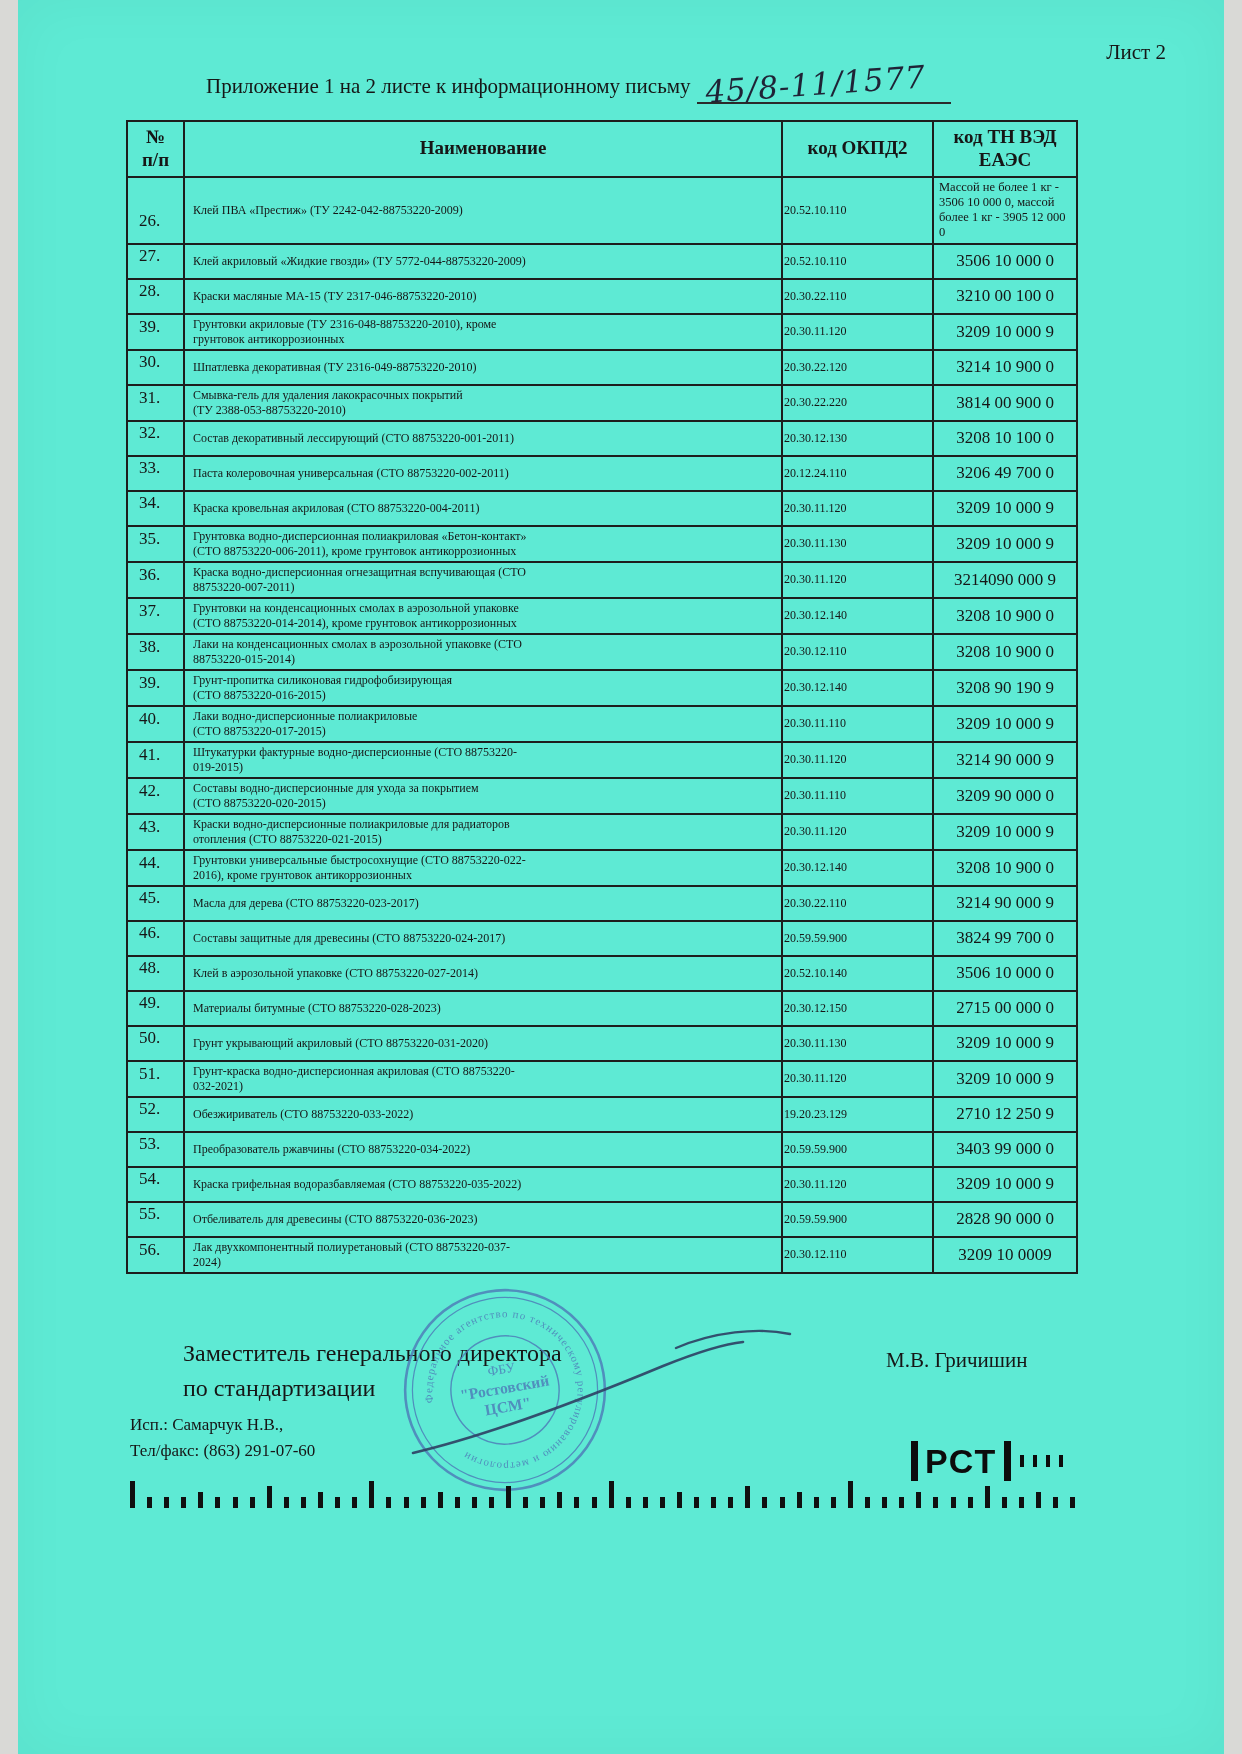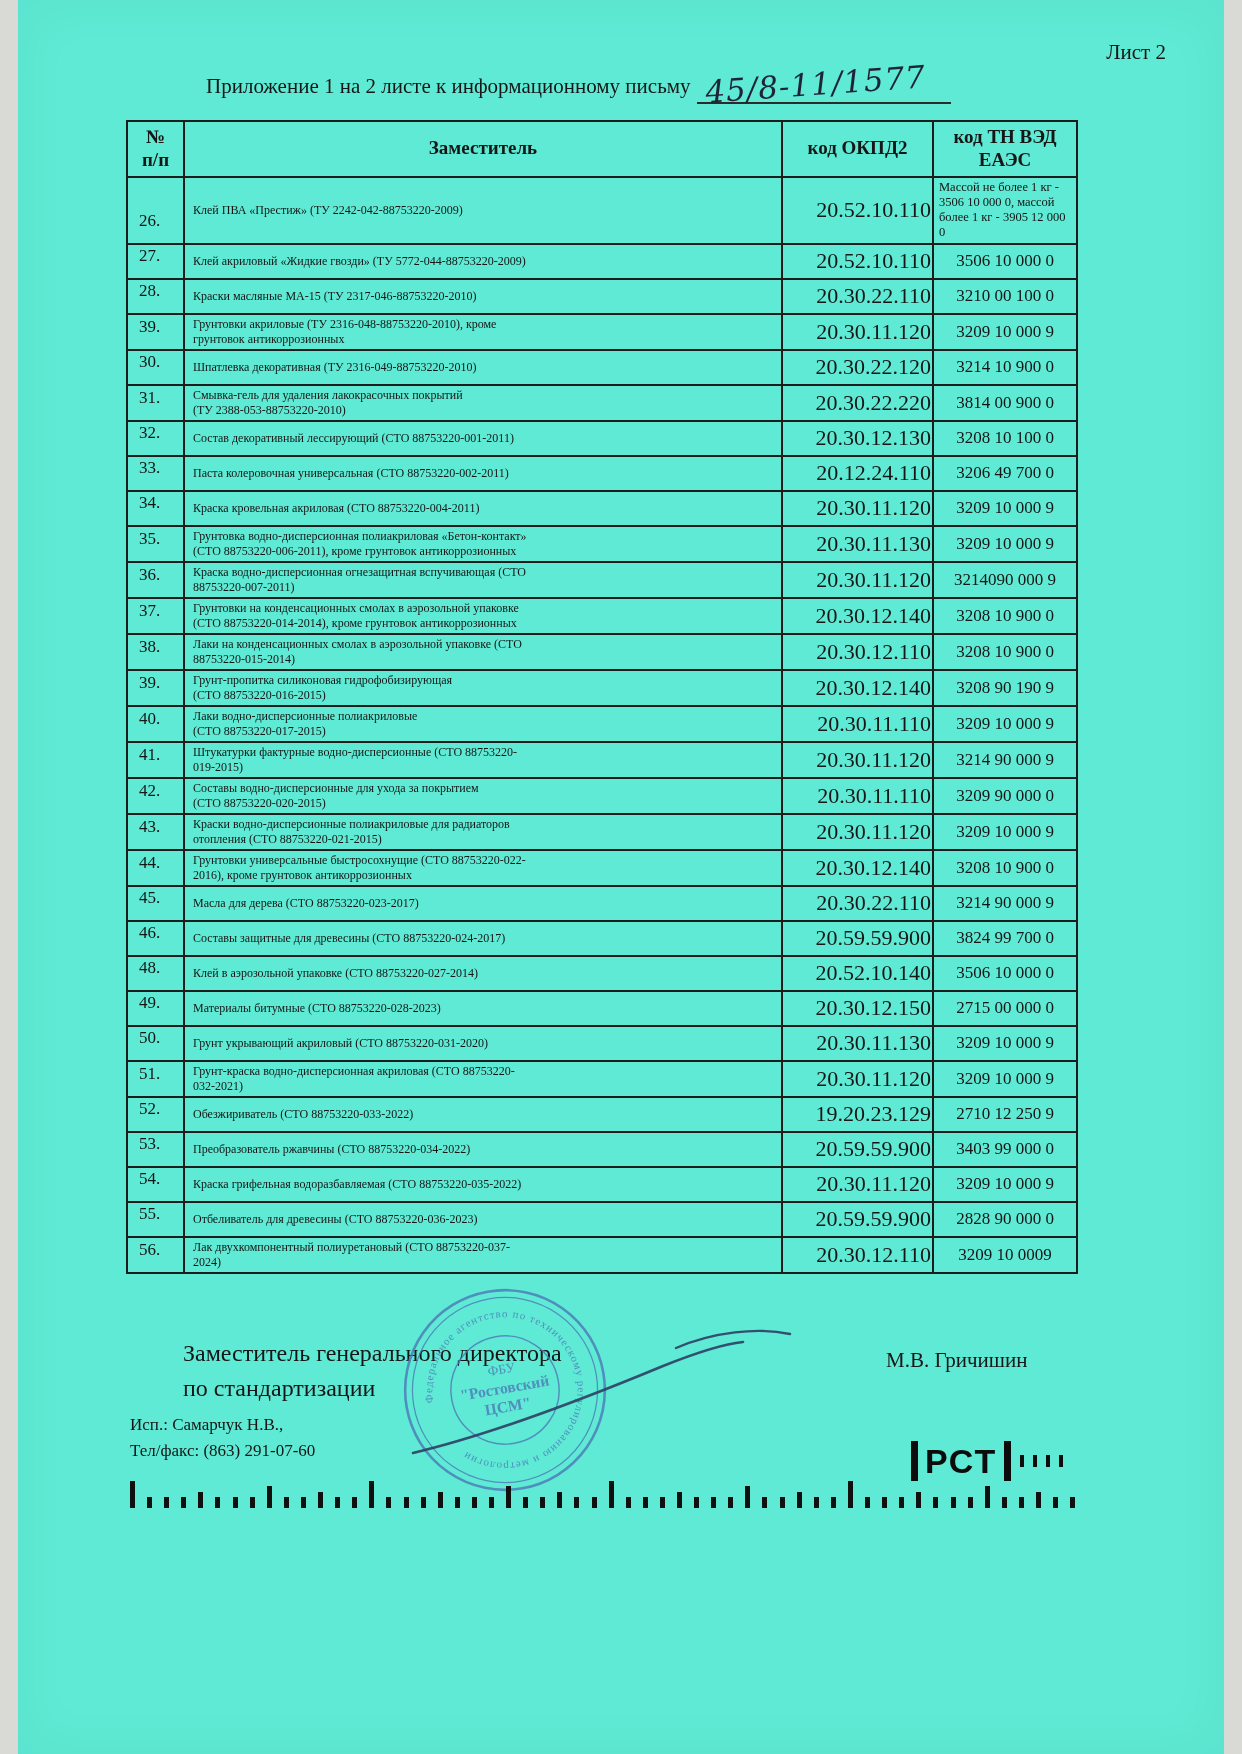--- a/index.html
+++ b/index.html
@@ -15,21 +15,21 @@
   .hand-underline{display:inline-block;border-bottom:2px solid #2b2b2b;padding:0 26px 2px 8px;min-width:215px;margin-left:6px;}
   .hand{
     display:inline-block;font-family:"DejaVu Serif", serif;font-style:italic;
     font-size:31px;color:#1f2336;transform:rotate(-4deg) translateY(2px);letter-spacing:1px;
   }
   .doc-table{position:absolute;top:120px;left:108px;width:950px;border-collapse:collapse;table-layout:fixed;}
   .doc-table th,.doc-table td{border:2px solid #1d1d1d;}
   .doc-table th{font-weight:bold;font-size:19px;text-align:center;vertical-align:middle;padding:4px 2px;line-height:1.2;}
   .c-num{vertical-align:bottom;text-align:left;padding:1px 2px 12px 11px;font-size:17px;}
   .c-name{vertical-align:middle;text-align:left;padding:2px 8px;font-size:12px;line-height:1.25;white-space:pre-line;}
-  .c-okpd{vertical-align:middle;text-align:right;font-size:22px;margin-top:11px;}
+  .c-okpd{vertical-align:middle;text-align:left;font-size:12px;margin-top:11px;}
   .c-tnved{vertical-align:middle;text-align:center;font-size:17px;}
   .c-tnved.small{font-size:12.5px;text-align:left;padding:2px 5px;line-height:1.22;}
   .sig-title{position:absolute;top:1336px;left:165px;font-size:24px;line-height:1.45;}
   .sig-name{position:absolute;top:1348px;left:868px;font-size:21px;}
   .executor{position:absolute;top:1412px;left:112px;font-size:17px;line-height:1.5;}
   .stamp{position:absolute;left:383px;top:1286px;width:208px;height:208px;opacity:0.82;transform:rotate(-10deg);}
   .signature{position:absolute;left:380px;top:1318px;width:400px;height:150px;pointer-events:none;}
   .rst{position:absolute;left:893px;top:1441px;display:flex;align-items:center;}
   .rst-bar{width:7px;height:40px;background:#0c0c0c;display:inline-block;}
   .rst-text{font-family:"Liberation Sans", sans-serif;font-weight:bold;font-size:34px;line-height:38px;letter-spacing:2px;padding:0 7px;color:#0c0c0c;}
@@ -54,21 +54,21 @@
         <col style="width:598px">
         <col style="width:151px">
         <col style="width:144px">
     </colgroup>
     <thead>
       <tr>
         <th>
           <div>№</div>
           <div>п/п</div>
         </th>
-        <th>Заместитель</th>
+        <th>Наименование</th>
         <th>код ОКПД2</th>
         <th>
           <div>код ТН ВЭД</div>
           <div>ЕАЭС</div>
         </th>
       </tr>
     </thead>
     <tbody>
         <tr>
           <td class="c-num">26.</td>

